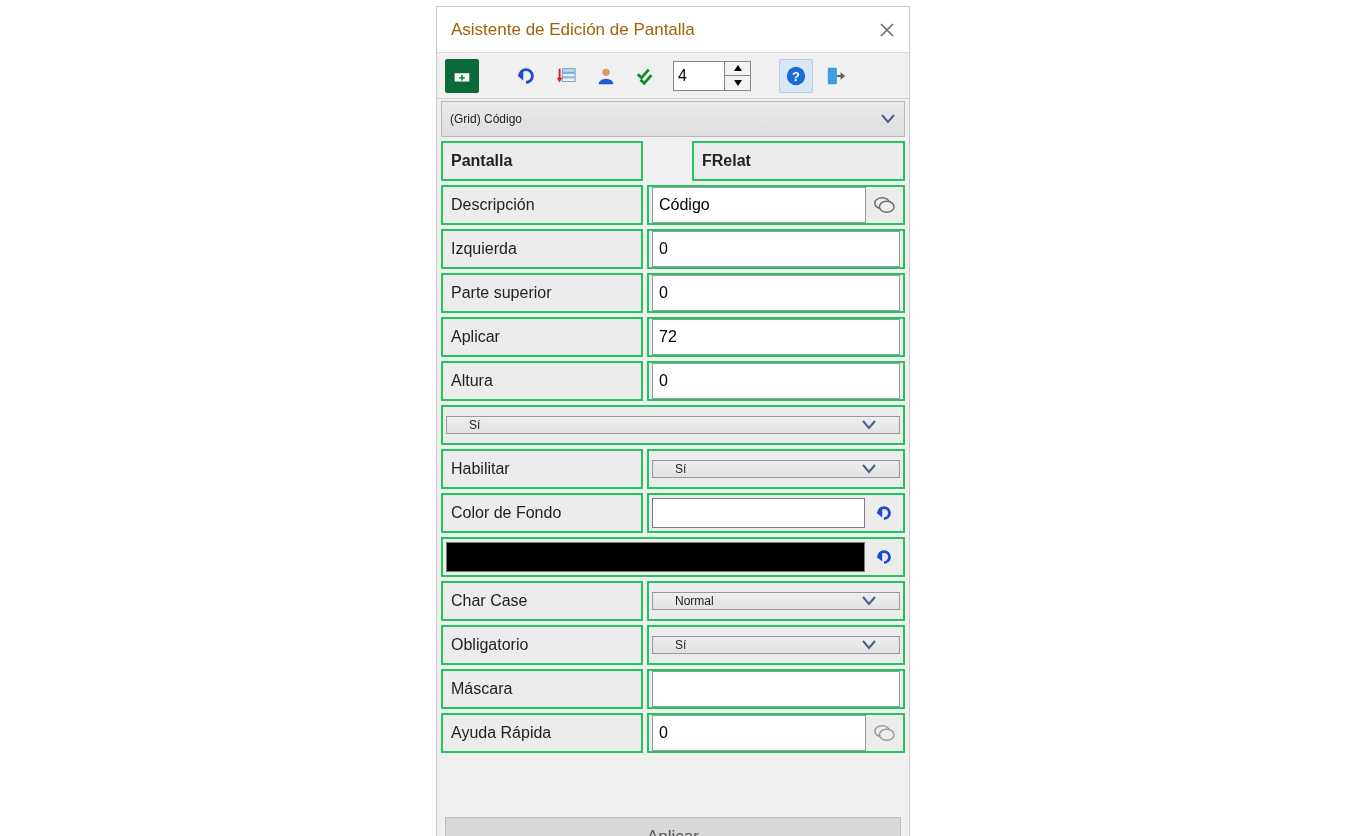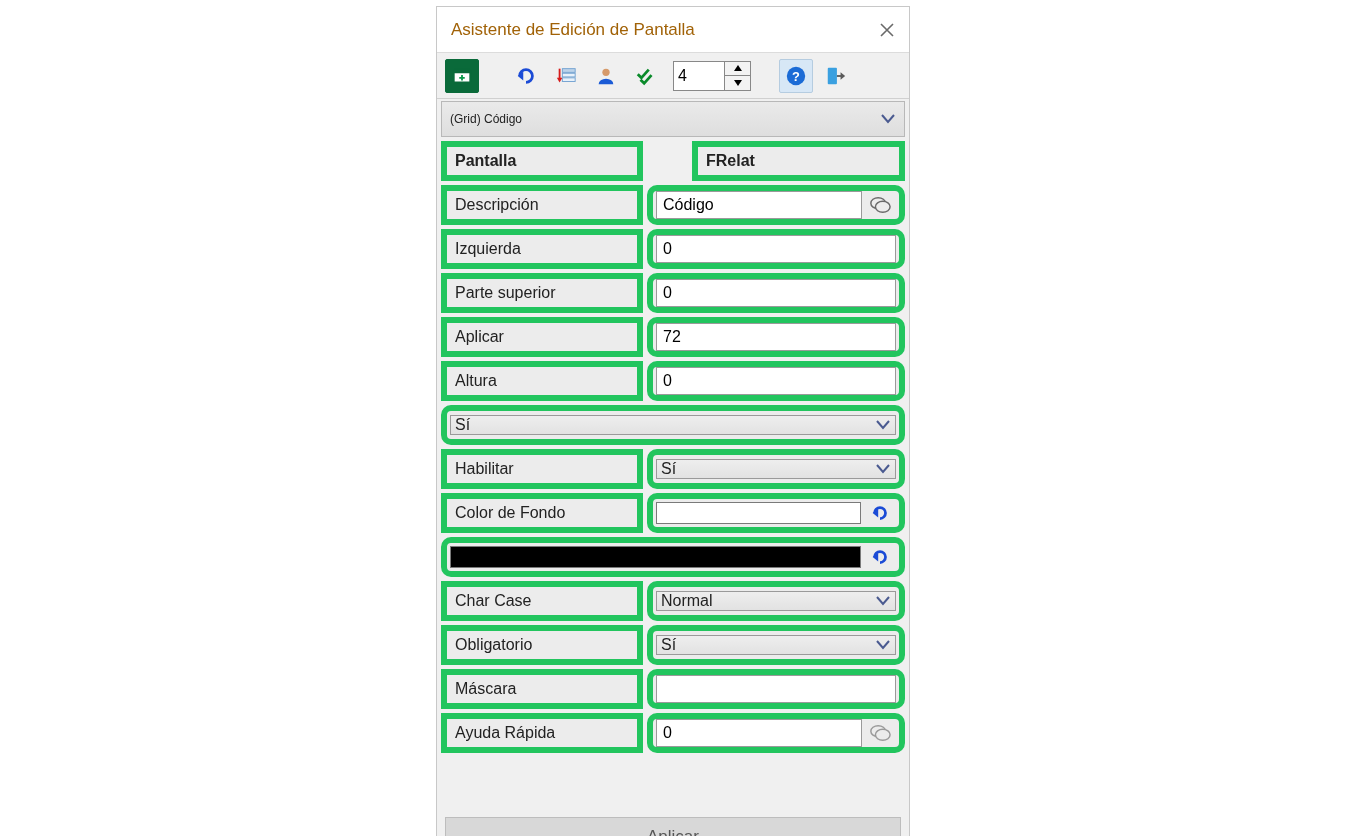--- a/index.html
+++ b/index.html
@@ -62,47 +62,47 @@
   }
   .combo-row .chev, .sel .chev { width:16px;height:16px; display:flex;align-items:center;justify-content:center; color:#6070a0; }
   .combo-row .chev svg, .sel .chev svg { width:14px;height:10px; }
 
   .body { padding: 0 4px 6px 4px; }
   .row {
     display:flex; gap:4px; margin-bottom:4px;
     height: 40px;
   }
   .cell-label, .cell-val, .cell-val-group {
-    border:6px solid #22c55e; background:#ececec;
+    border:2px solid #22c55e; background:#ececec;
     display:flex; align-items:center;
     font-size:16px; color:#222;
   }
   .cell-label { width: 202px; padding:0 8px; }
-  .cell-val-group { flex:1; padding:0; background:#ececec; position:relative;border-radius:10px; }
+  .cell-val-group { flex:1; padding:0; background:#ececec; position:relative; }
   .row.header .cell-label, .row.header .cell-val { font-weight:600; }
   .cell-val { flex:1; padding:0 8px;margin-left:45px; }
   .cell-val-group .txt-wrap {
     flex:1; height:100%; margin:3px;
   }
   .cell-val-group .txt-wrap input.txt {
     width:100%; height:100%; padding:0 6px; font-size:16px;
     border:1px solid #9a9a9a; background:#fff; outline:none;
   }
   .cell-val-group .side-btn {
     width: 30px; height:30px; margin-right:4px;
     display:flex;align-items:center;justify-content:center; cursor:pointer;
     color:#6a6a6a;
   }
   .cell-val-group .side-btn svg { width:22px;height:22px; }
 
   .sel {
     flex:1; margin:3px; border:1px solid #9a9a9a;
     background:linear-gradient(#eee,#e2e2e2);
     display:flex; align-items:center; justify-content:space-between;
-    padding:0 4px; cursor:pointer; font-size:16px;
+    padding:0 22px; cursor:pointer; font-size:12px;
   }
   .swatch {
     flex:1; margin:3px; height: calc(100% - 6px);
     border:1px solid #7a7a7a;
   }
   .swatch.white { background:#fff; }
   .swatch.black { background:#000; }
   .revert-btn {
     width:32px; height:32px; margin-right:3px;
     display:flex;align-items:center;justify-content:center; cursor:pointer;

